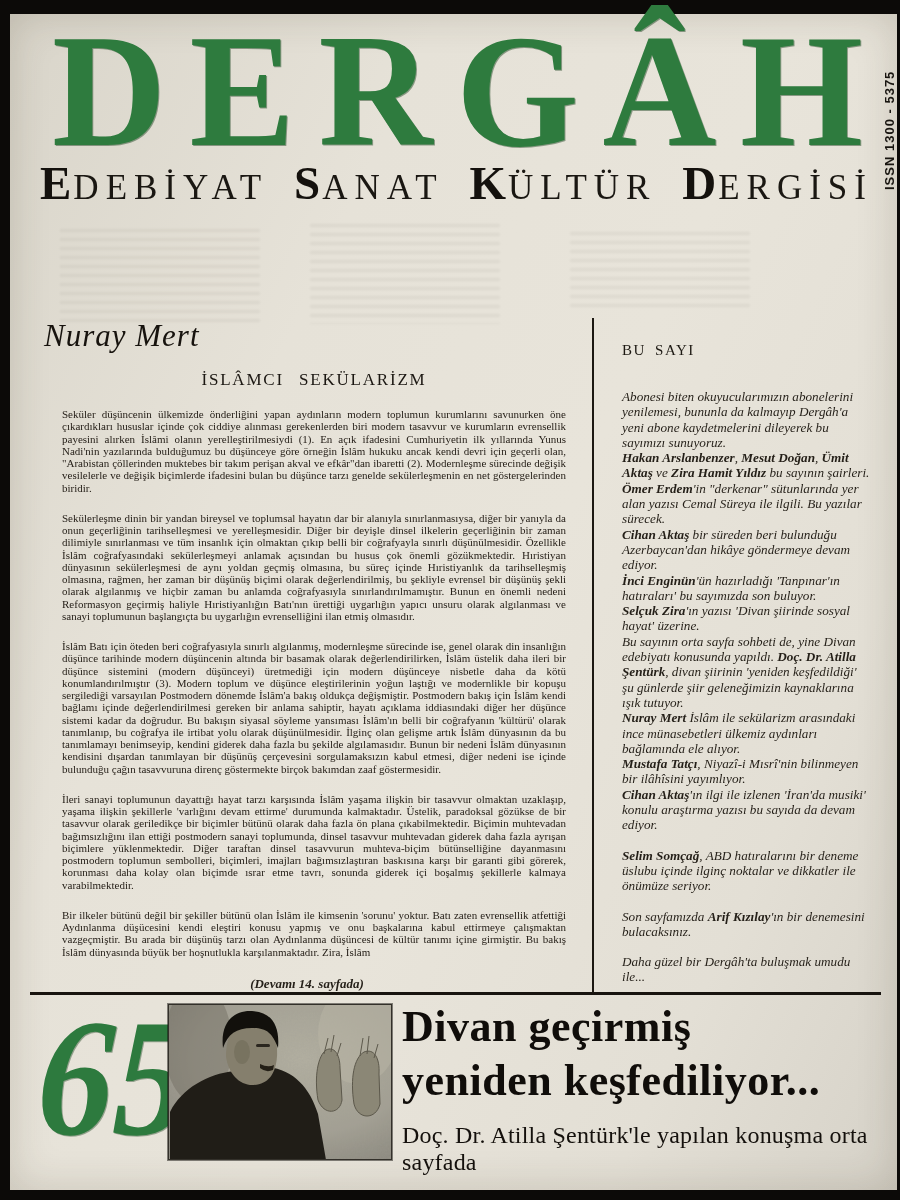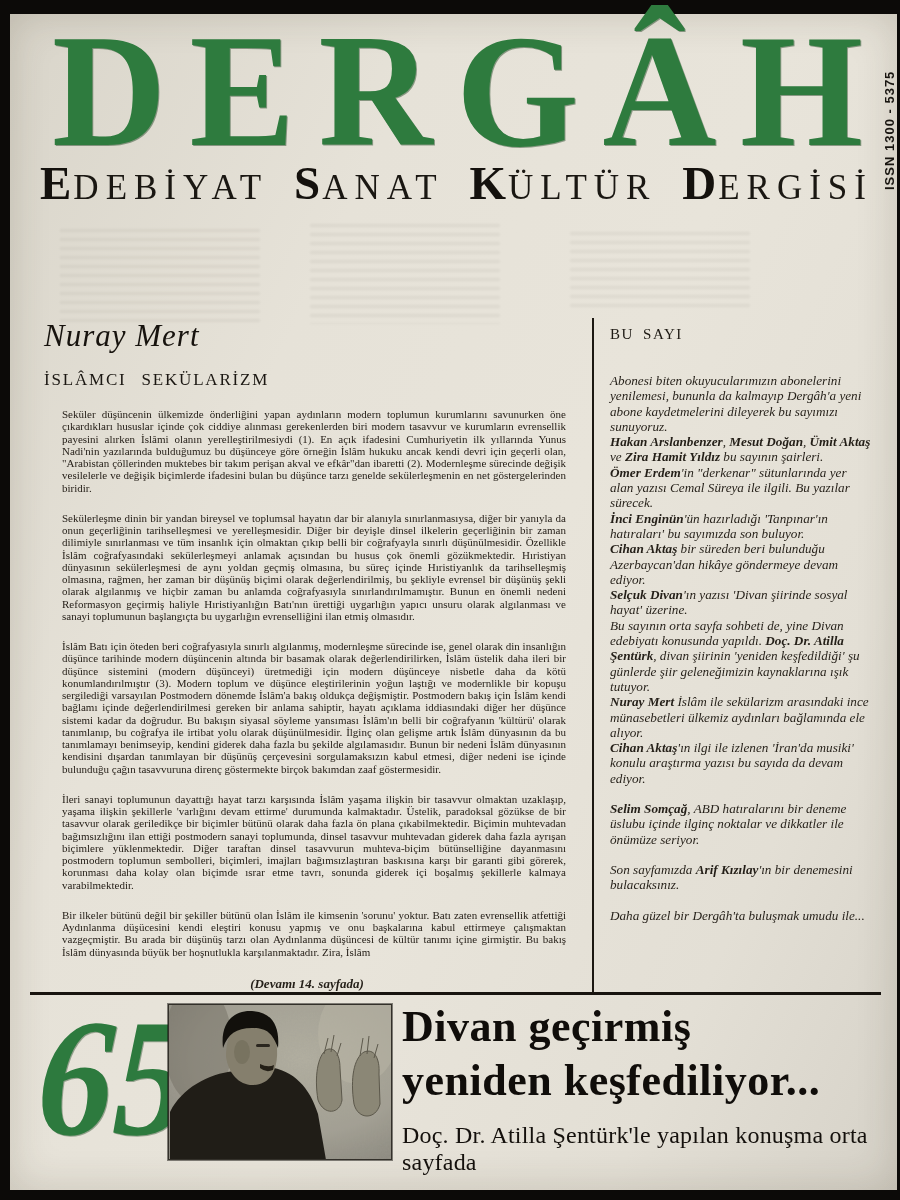--- a/index.html
+++ b/index.html
@@ -21,27 +21,27 @@
   .subtitle .word{display:flex;align-items:baseline;}
   .subtitle .init{font-size:47px;font-weight:bold;color:#14110d;letter-spacing:2px;}
   .subtitle .rest{font-size:35px;font-weight:500;color:#1a1712;letter-spacing:7px;}
   
   .ghost{position:absolute;opacity:.055;filter:blur(1px);
          background:repeating-linear-gradient(#4a4438 0 3px,transparent 3px 9px);}
   
   .content{position:absolute;left:34px;top:304px;right:26px;display:flex;align-items:stretch;}
   .article{width:540px;flex:none;}
   .author{margin:0;font-style:italic;font-weight:500;font-size:31px;color:#17130e;letter-spacing:1px;}
-  .arttitle{margin:16px 0 0 0;font-size:17px;font-weight:500;color:#1b1712;letter-spacing:1.8px;word-spacing:9px;}
+  .arttitle{margin:16px 0 0 0;font-size:17px;font-weight:500;color:#1b1712;letter-spacing:1.8px;word-spacing:9px;text-align:center;}
   .paras{margin-top:16px;}
   .paras p{margin:18px;font-size:11px;line-height:12.25px;text-align:justify;color:#27211a;
            font-family:"Liberation Serif",serif;}
   .cont{margin-top:5px;padding-right:14px;text-align:center;font-style:italic;font-weight:bold;font-size:13px;color:#241f18;}
   .vdivider{width:2px;background:#1c1812;margin-left:8px;flex:none;}
-  .busayi{flex:1;padding-left:16px;padding-top:8px;}
+  .busayi{flex:1;padding-left:28px;padding-top:8px;margin-top:16px;}
   .bs-head{margin:0;font-size:15px;font-weight:500;color:#1d1913;letter-spacing:1.5px;word-spacing:4px;}
   .bs-list{margin-top:30px;}
   .bs-item{margin:0;font-style:italic;font-size:13.2px;line-height:15.3px;color:#241f18;text-align:left;}
   .bs-item .b{font-weight:bold;}
   .bs-item.gap{margin-top:15px;}
   
   .hrule{position:absolute;left:20px;right:16px;top:978px;height:3px;background:#18140f;}
   .issue{position:absolute;left:28px;top:980px;width:132px;height:172px;overflow:visible;
          font-style:italic;font-weight:bold;font-size:152px;line-height:168px;color:#2d7a3e;
          transform:scaleY(1.1) skewX(-3deg);text-shadow:1px 1px 0 rgba(20,60,25,.4);}
@@ -102,25 +102,26 @@
           </div>
         <div class="cont">(Devamı 14. sayfada)</div>
       </section>
       <div class="vdivider"></div>
       <aside class="busayi">
         <h4 class="bs-head">BU SAYI</h4>
         <div class="bs-list">
             <p class="bs-item"><span>Abonesi biten okuyucularımızın abonelerini yenilemesi, bununla da kalmayıp Dergâh'a yeni abone kaydetmelerini dileyerek bu sayımızı sunuyoruz.</span></p>
             <p class="bs-item"><span class="b">Hakan Arslanbenzer</span><span>, </span><span class="b">Mesut Doğan</span><span>, </span><span class="b">Ümit Aktaş</span><span> ve </span><span class="b">Zira Hamit Yıldız</span><span> bu sayının şairleri.</span></p>
             <p class="bs-item"><span class="b">Ömer Erdem</span><span>'in "derkenar" sütunlarında yer alan yazısı Cemal Süreya ile ilgili. Bu yazılar sürecek.</span></p>
+            <p class="bs-item"><span class="b">Cihan Aktaş</span><span> bir süreden beri bulunduğu Azerbaycan'dan hikâye göndermeye devam ediyor.</span></p>
             <p class="bs-item"><span class="b">İnci Enginün</span><span>'ün hazırladığı 'Tanpınar'ın hatıraları' bu sayımızda son buluyor.</span></p>
-            <p class="bs-item"><span class="b">Cihan Aktaş</span><span> bir süreden beri bulunduğu Azerbaycan'dan hikâye göndermeye devam ediyor.</span></p>
-            <p class="bs-item"><span class="b">Selçuk Divan</span><span>'ın yazısı 'Divan şiirinde sosyal hayat' üzerine.</span></p>
+            <p class="bs-item"><span class="b">Selçuk Zira</span><span>'ın yazısı 'Divan şiirinde sosyal hayat' üzerine.</span></p>
             <p class="bs-item"><span>Bu sayının orta sayfa sohbeti de, yine Divan edebiyatı konusunda yapıldı. </span><span class="b">Doç. Dr. Atilla Şentürk</span><span>, divan şiirinin 'yeniden keşfedildiği' şu günlerde şiir geleneğimizin kaynaklarına ışık tutuyor.</span></p>
             <p class="bs-item"><span class="b">Nuray Mert</span><span> İslâm ile sekülarizm arasındaki ince münasebetleri ülkemiz aydınları bağlamında ele alıyor.</span></p>
+            <p class="bs-item"><span class="b">Mustafa Tatçı</span><span>, Niyazî-i Mısrî'nin bilinmeyen bir ilâhîsini yayımlıyor.</span></p>
             <p class="bs-item"><span class="b">Cihan Aktaş</span><span>'ın ilgi ile izlenen 'İran'da musiki' konulu araştırma yazısı bu sayıda da devam ediyor.</span></p>
             <p class="bs-item gap"><span class="b">Selim Somçağ</span><span>, ABD hatıralarını bir deneme üslubu içinde ilginç noktalar ve dikkatler ile önümüze seriyor.</span></p>
             <p class="bs-item gap"><span>Son sayfamızda </span><span class="b">Arif Kızılay</span><span>'ın bir denemesini bulacaksınız.</span></p>
             <p class="bs-item gap"><span>Daha güzel bir Dergâh'ta buluşmak umudu ile...</span></p>
           </div>
       </aside>
     </div>
 
     <div class="hrule"></div>
     <div class="issue">65</div>

